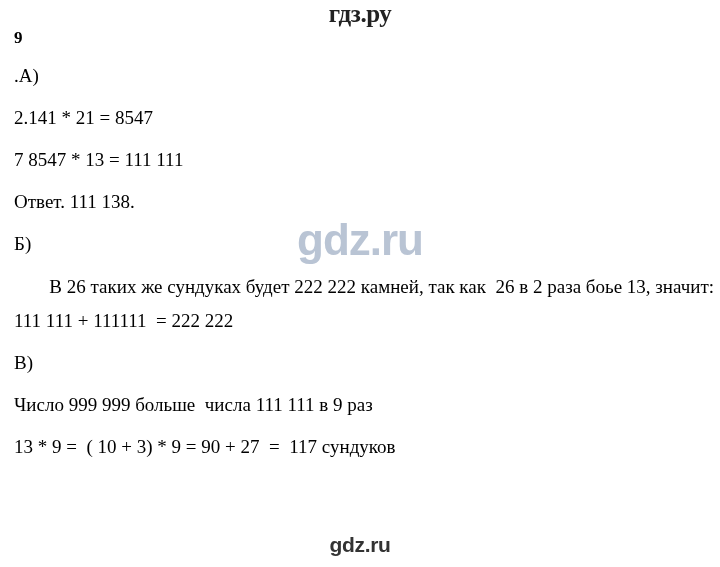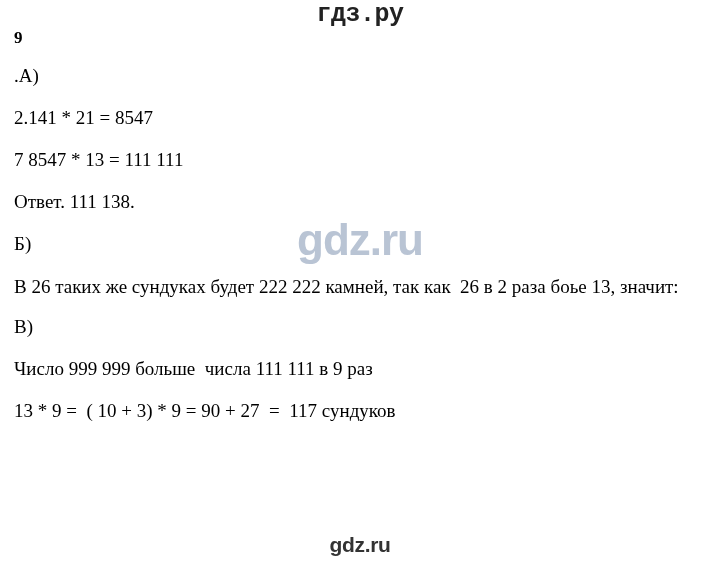--- a/index.html
+++ b/index.html
@@ -19,21 +19,21 @@
     position: relative;
     width: 720px;
     height: 567px;
   }
   .brand-top {
     position: absolute;
     top: 0px;
     left: 0;
     width: 720px;
     text-align: center;
-    font-family: Liberation Mono, monospace;
+    font-family: Liberation Serif, serif;
     font-weight: bold;
     font-size: 25px;
     color: #222222;
     letter-spacing: -0.5px;
   }
   .brand-bottom {
     position: absolute;
     top: 533px;
     left: 0;
     width: 720px;
@@ -69,40 +69,42 @@
     line-height: 20px;
     margin-bottom: 16px;
   }
   .line {
     font-size: 19px;
     line-height: 23px;
     margin-bottom: 19px;
     white-space: pre-wrap;
   }
   .line.wrap {
-    margin-bottom: 16px;
+    margin-bottom: 10px;
     line-height: 25px;
     max-width: 700px;
+    text-align: right;
   }
 </style>
 </head>
 <body>
 
 <div class="page">
 
   <div class="brand-top">гдз.ру</div>
 
   <div class="content">
     <div class="task-num">9</div>
     <div class="line">.А)</div>
     <div class="line">2.141 * 21 = 8547</div>
     <div class="line">7 8547 * 13 = 111 111</div>
     <div class="line">Ответ. 111 138.</div>
     <div class="line">Б)</div>
     <div class="line wrap">В 26 таких же сундуках будет 222 222 камней, так как  26 в 2 раза боье 13, значит:</div>
+    <div class="line">111 111 + 111111  = 222 222</div>
     <div class="line">В)</div>
     <div class="line">Число 999 999 больше  числа 111 111 в 9 раз</div>
     <div class="line">13 * 9 =  ( 10 + 3) * 9 = 90 + 27  =  117 сундуков</div>
   </div>
 
   <div class="watermark">gdz.ru</div>
 
   <div class="brand-bottom">gdz.ru</div>
 
 </div>

